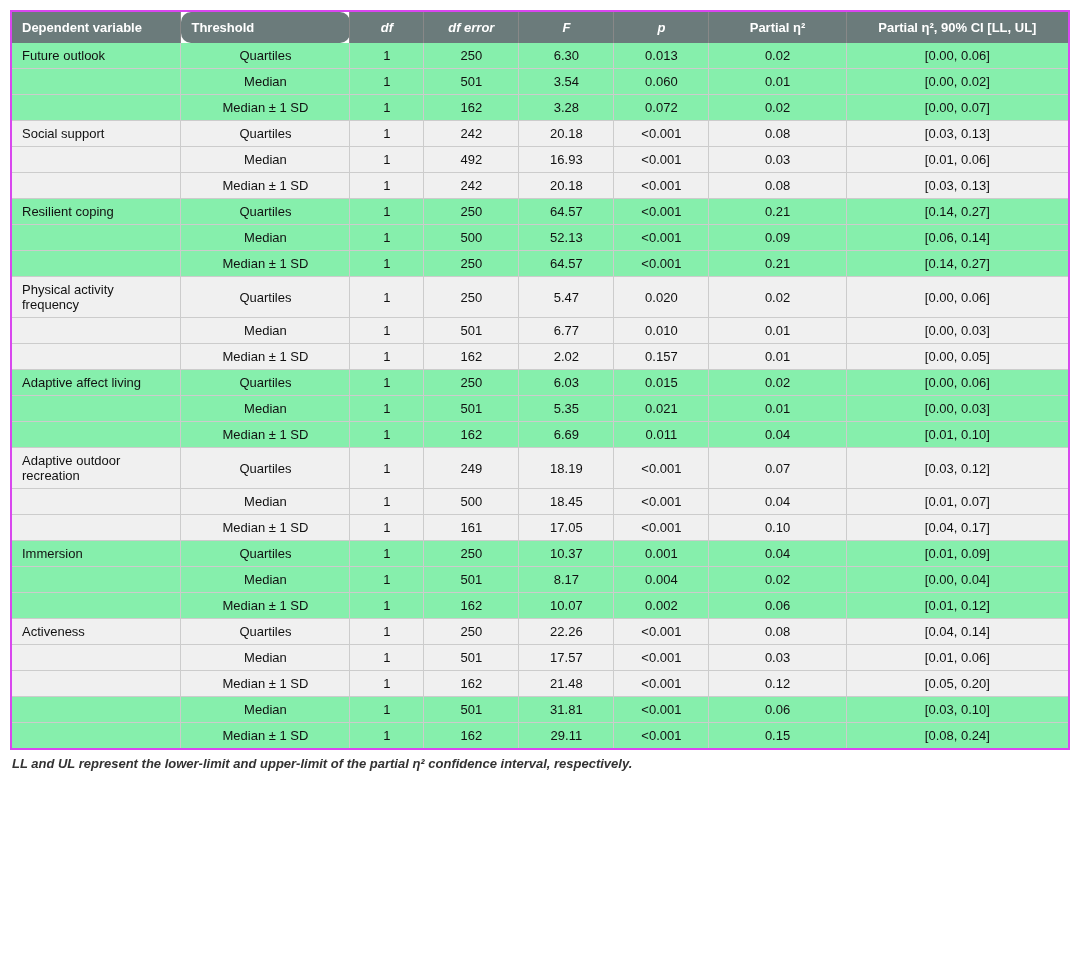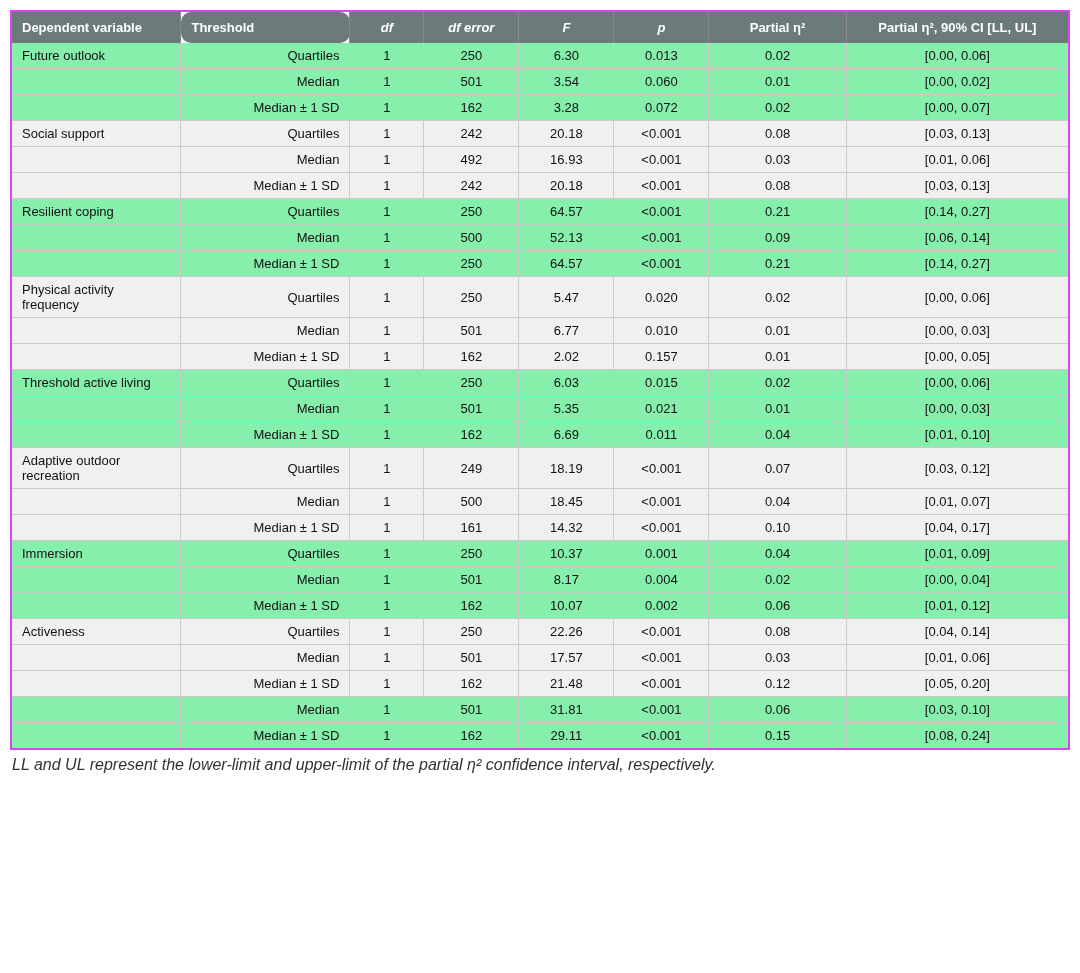--- a/index.html
+++ b/index.html
@@ -49,38 +49,39 @@
       border-right: 1px solid #ccc;
       vertical-align: middle;
       text-align: center;
     }
     tbody td:first-child {
       text-align: left;
       font-weight: normal;
       border-right: 1px solid #ccc;
     }
     tbody td:nth-child(2) {
-      text-align: right;
+      text-align: center;
     }
     tbody td:last-child { border-right: none; }
 
     
     .group-light { background-color: #86efac; }
     .group-dark  { background-color: #f0f0f0; }
 
     
     .dep-var-cell {
       font-weight: normal;
     }
 
     .footnote {
-      font-size: 16px;
+      font-size: 13px;
       color: #333;
       padding: 6px 2px 2px 2px;
       font-style: italic;
+      font-weight: bold;
     }
   </style>
 </head>
 <body>
 
 <div class="table-wrapper">
   <table>
     <thead>
       <tr>
         <th style="width:16%;">Dependent variable</th>
@@ -208,21 +209,21 @@
           <td class="dep-var-cell"></td>
           <td>Median ± 1 SD</td>
           <td>1</td>
           <td>162</td>
           <td>2.02</td>
           <td>0.157</td>
           <td>0.01</td>
           <td>[0.00, 0.05]</td>
         </tr>
         <tr class="group-light">
-          <td class="dep-var-cell">Threshold active living</td>
+          <td class="dep-var-cell">Adaptive affect living</td>
           <td>Quartiles</td>
           <td>1</td>
           <td>250</td>
           <td>6.03</td>
           <td>0.015</td>
           <td>0.02</td>
           <td>[0.00, 0.06]</td>
         </tr>
         <tr class="group-light">
           <td class="dep-var-cell"></td>
@@ -262,21 +263,21 @@
           <td>18.45</td>
           <td>&lt;0.001</td>
           <td>0.04</td>
           <td>[0.01, 0.07]</td>
         </tr>
         <tr class="group-dark">
           <td class="dep-var-cell"></td>
           <td>Median ± 1 SD</td>
           <td>1</td>
           <td>161</td>
-          <td>14.32</td>
+          <td>17.05</td>
           <td>&lt;0.001</td>
           <td>0.10</td>
           <td>[0.04, 0.17]</td>
         </tr>
         <tr class="group-light">
           <td class="dep-var-cell">Immersion</td>
           <td>Quartiles</td>
           <td>1</td>
           <td>250</td>
           <td>10.37</td>

